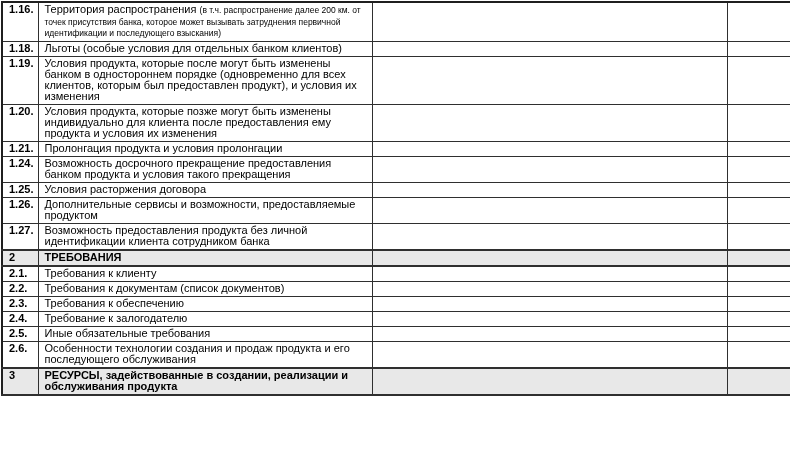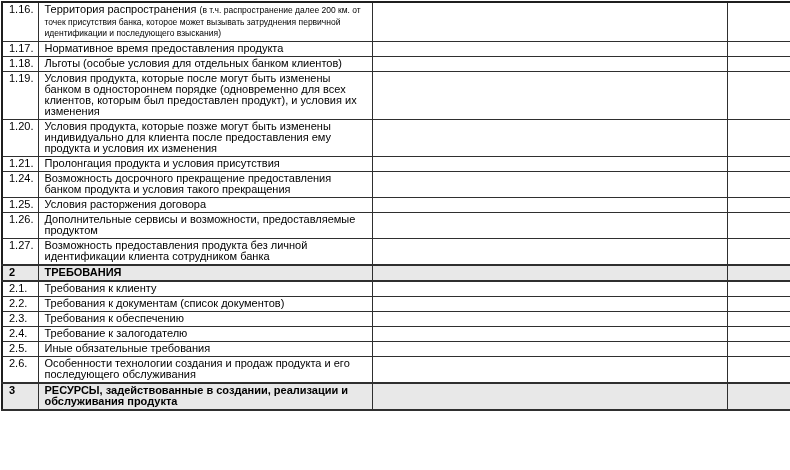--- a/index.html
+++ b/index.html
@@ -31,20 +31,21 @@
     border: 1px solid #2f2f2f;
     vertical-align: top;
     padding: 1px 4px 2px 5px;
     font-size: 11px;
     line-height: 11px;
     color: #000000;
     overflow: hidden;
   }
   td.num {
     padding-left: 6px;
+    font-weight: bold;
   }
   td.desc {
     padding-left: 6px;
     padding-right: 8px;
   }
   td.val, td.extra {
     padding: 0;
   }
   .small-note {
     font-size: 8.5px;
@@ -69,46 +70,40 @@
       <col style="width:64px">
     </colgroup>
     <tbody>
       <tr>
         <td class="num">1.16.</td>
         <td class="desc"><span>Территория распространения</span> <span class="small-note">(в т.ч. распространение далее 200 км. от точек присутствия банка, которое может вызывать затруднения первичной идентификации и последующего взыскания)</span></td>
         <td class="val"></td>
         <td class="extra"></td>
       </tr>
       <tr>
-        <td class="num">1.17.</td>
-        <td class="desc">Нормативное время предоставления продукта</td>
-        <td class="val"></td>
-        <td class="extra"></td>
-      </tr>
-      <tr>
         <td class="num">1.18.</td>
         <td class="desc">Льготы (особые условия для отдельных банком клиентов)</td>
         <td class="val"></td>
         <td class="extra"></td>
       </tr>
       <tr>
         <td class="num">1.19.</td>
         <td class="desc">Условия продукта, которые после могут быть изменены банком в одностороннем порядке (одновременно для всех клиентов, которым был предоставлен продукт), и условия их изменения</td>
         <td class="val"></td>
         <td class="extra"></td>
       </tr>
       <tr>
         <td class="num">1.20.</td>
         <td class="desc">Условия продукта, которые позже могут быть изменены индивидуально для клиента после предоставления ему продукта и условия их изменения</td>
         <td class="val"></td>
         <td class="extra"></td>
       </tr>
       <tr>
         <td class="num">1.21.</td>
-        <td class="desc">Пролонгация продукта и условия присутствия</td>
+        <td class="desc">Пролонгация продукта и условия пролонгации</td>
         <td class="val"></td>
         <td class="extra"></td>
       </tr>
       <tr>
         <td class="num">1.24.</td>
         <td class="desc">Возможность досрочного прекращение предоставления банком продукта и условия такого прекращения</td>
         <td class="val"></td>
         <td class="extra"></td>
       </tr>
       <tr>

